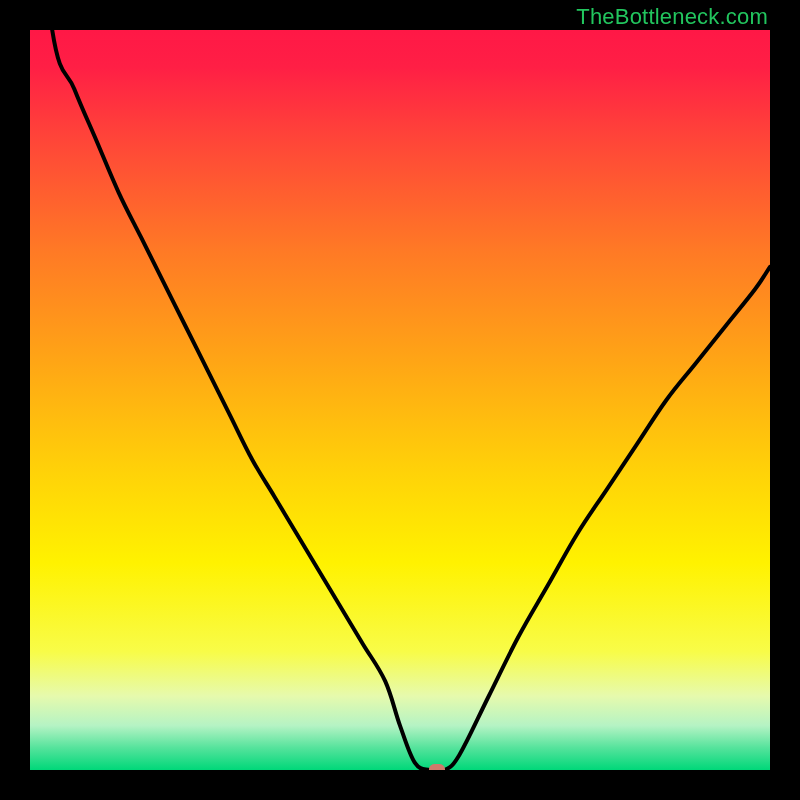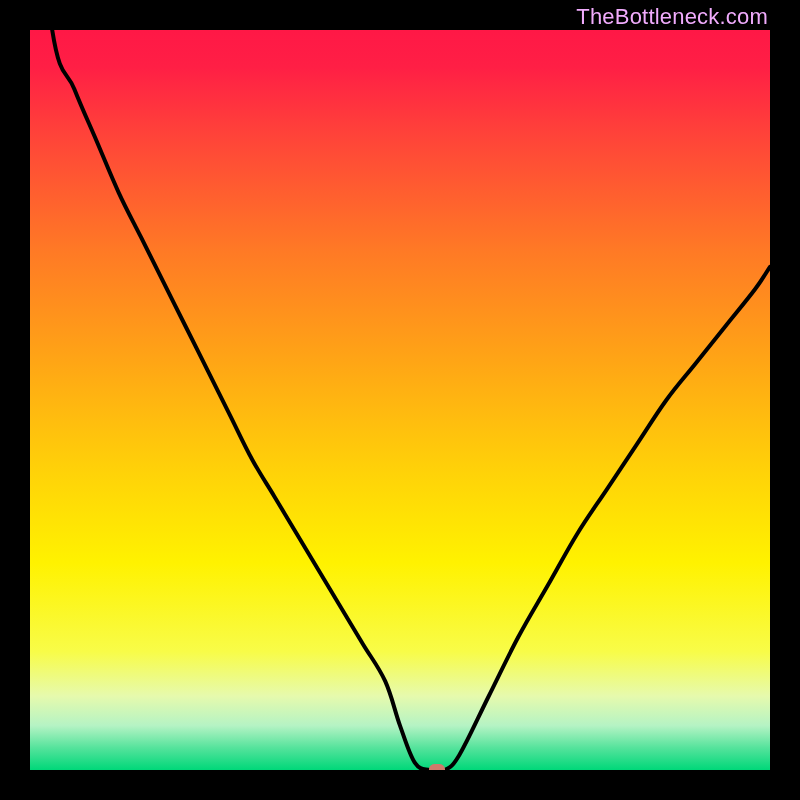--- a/index.html
+++ b/index.html
@@ -29,21 +29,21 @@
   .gradient {
     position: absolute;
     inset: 0;
   }
   .watermark {
     position: absolute;
     top: 4px;
     right: 32px;
     font-family: Arial, Helvetica, sans-serif;
     font-size: 22px;
-    color: #f0abfc;
+    color: #22c55e;
     font-weight: 500;
     letter-spacing: 0.2px;
   }
   svg.curve {
     position: absolute;
     inset: 0;
   }
   .marker {
     position: absolute;
     width: 16px;

